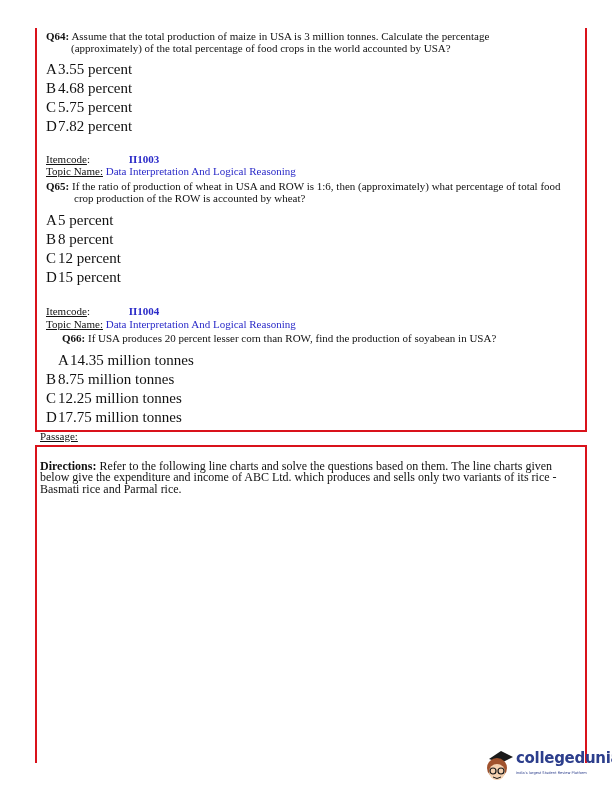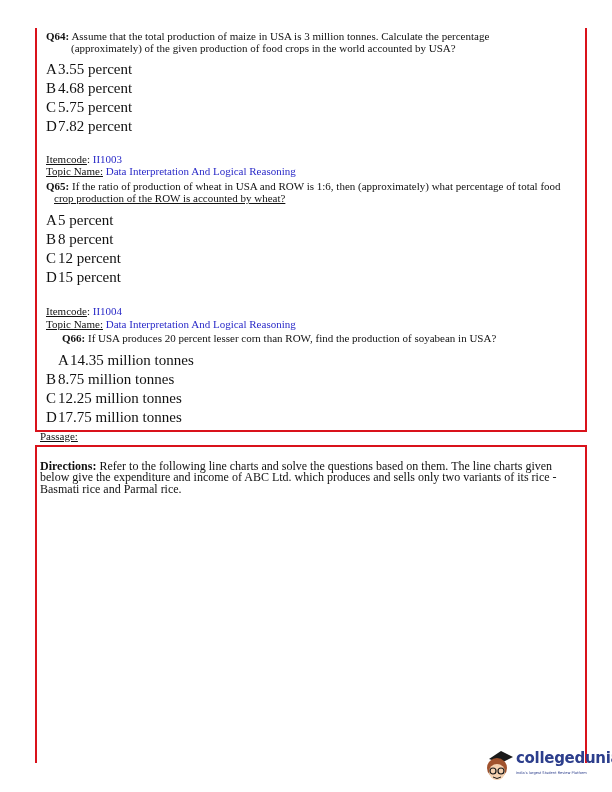--- a/index.html
+++ b/index.html
@@ -15,53 +15,53 @@
     position: absolute; left: 35px; top: 445px; width: 548px; height: 316px;
     border-left: 2px solid #d9121b; border-right: 2px solid #d9121b; border-top: 2px solid #d9121b;
   }
   .abs { position: absolute; font-size: 11px; line-height: 12px; white-space: nowrap; }
   .q b { font-weight: bold; }
   .indent { padding-left: 31px; }
   .opt { position: absolute; font-size: 15px; line-height: 12px; white-space: nowrap; }
   .opt .letter { display: inline-block; width: 12px; }
   .u { text-decoration: underline; }
   .blue { color: #2a2ac8; }
-  .bold { font-weight: normal; }
+  .bold { font-weight: bold; margin-left: 36px; }
   .passage-text { position: absolute; left: 40px; top: 461px; width: 540px; font-size: 12px; line-height: 11.4px; }
   .logo { position: absolute; left: 483px; top: 747px; width: 125px; height: 40px; }
   .logo-text { position: absolute; left: 33px; top: 2px; font-family: "DejaVu Sans", sans-serif; font-weight: bold; font-size: 15px; color: #2c3e8c; letter-spacing: -0.3px; }
   .logo-tag { position: absolute; left: 33px; top: 24px; font-family: "DejaVu Sans", sans-serif; font-size: 3.6px; color: #2c3e8c; white-space: nowrap; }
 </style>
 </head>
 <body>
 
 <div class="box1"></div>
 <div class="box2"></div>
 
 <div class="abs q" style="left:46px; top:30px;">
   <b>Q64:</b>
   <span>Assume that the total production of maize in USA is 3 million tonnes. Calculate the percentage</span>
 </div>
-<div class="abs indent" style="left:40px; top:42px;">(approximately) of the given production of food crops in the world accounted by USA?</div>
+<div class="abs indent" style="left:40px; top:42px;">(approximately) of the total percentage of food crops in the world accounted by USA?</div>
 <div class="opt" style="left:46px; top:63px;"><span class="letter">A</span><span>3.55 percent</span></div>
 <div class="opt" style="left:46px; top:82px;"><span class="letter">B</span><span>4.68 percent</span></div>
 <div class="opt" style="left:46px; top:101px;"><span class="letter">C</span><span>5.75 percent</span></div>
 <div class="opt" style="left:46px; top:120px;"><span class="letter">D</span><span>7.82 percent</span></div>
 
 <div class="abs" style="left:46px; top:153px;">
   <span class="u">Itemcode</span>: <span class="blue bold">II1003</span>
 </div>
 <div class="abs" style="left:46px; top:165px;">
   <span class="u">Topic Name:</span> <span class="blue">Data Interpretation And Logical Reasoning</span>
 </div>
 <div class="abs q" style="left:46px; top:180px;">
   <b>Q65:</b>
   <span>If the ratio of production of wheat in USA and ROW is 1:6, then (approximately) what percentage of total food</span>
 </div>
-<div class="abs indent" style="left:23px; top:192px;text-decoration:underline;">crop production of the ROW is accounted by wheat?</div>
+<div class="abs indent" style="left:43px; top:192px;">crop production of the ROW is accounted by wheat?</div>
 <div class="opt" style="left:46px; top:214px;"><span class="letter">A</span><span>5 percent</span></div>
 <div class="opt" style="left:46px; top:233px;"><span class="letter">B</span><span>8 percent</span></div>
 <div class="opt" style="left:46px; top:252px;"><span class="letter">C</span><span>12 percent</span></div>
 <div class="opt" style="left:46px; top:271px;"><span class="letter">D</span><span>15 percent</span></div>
 
 <div class="abs" style="left:46px; top:305px;">
   <span class="u">Itemcode</span>: <span class="blue bold">II1004</span>
 </div>
 <div class="abs" style="left:46px; top:318px;">
   <span class="u">Topic Name:</span> <span class="blue">Data Interpretation And Logical Reasoning</span>

